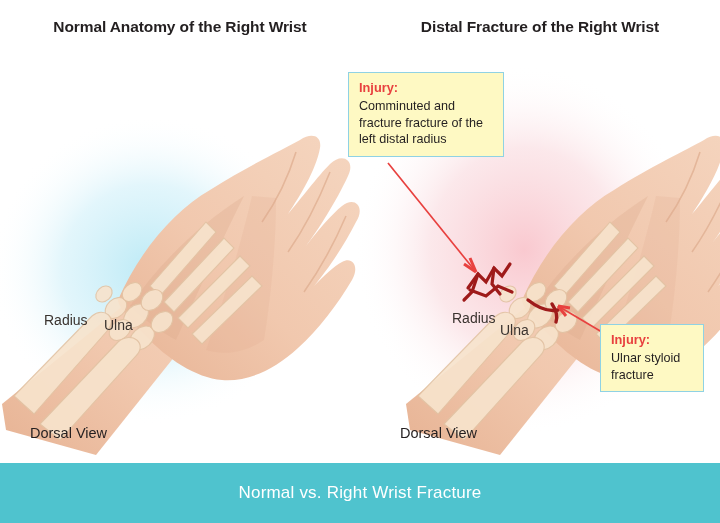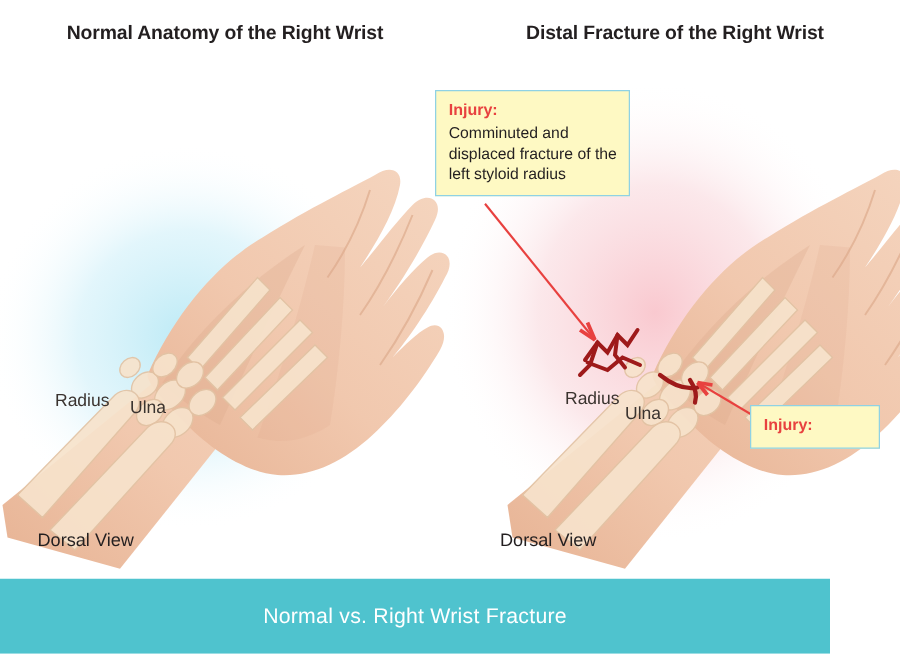--- a/index.html
+++ b/index.html
@@ -45,21 +45,21 @@
     white-space: nowrap;
   }
   #caption-left  { left: 30px;  width: 330px; }
   #caption-right { left: 400px; width: 300px; }
 
   
   .footer-banner {
     position: absolute;
     left: 0;
     top: 463px;
-    width: 664px;
+    width: 720px;
     height: 60px;
     background: #4fc3ce;
     display: flex;
     align-items: center;
     justify-content: center;
   }
   .footer-banner-text {
     color: #ffffff;
     font-size: 17px;
     font-weight: normal;
@@ -304,25 +304,26 @@
 
   <div class="panel-title" id="title-left">Normal Anatomy of the Right Wrist</div>
 
   <div class="bone-label" id="label-radius-left">Radius</div>
   <div class="bone-label" id="label-ulna-left">Ulna</div>
   <div class="bone-label" id="label-radius-right">Radius</div>
   <div class="bone-label" id="label-ulna-right">Ulna</div>
 
   <div class="callout" id="callout-radius">
     <span class="callout-title">Injury:</span>
-    <span class="callout-body">Comminuted and displaced fracture of the left styloid radius</span>
+    <span class="callout-body">Comminuted and fracture fracture of the left distal radius</span>
   </div>
 
   <div class="callout" id="callout-ulna">
     <span class="callout-title">Injury:</span>
+    <span class="callout-body">Ulnar styloid fracture</span>
   </div>
 
   <div class="view-caption" id="caption-left">Dorsal View</div>
   <div class="view-caption" id="caption-right">Dorsal View</div>
 
   <div class="footer-banner">
     <span class="footer-banner-text">Normal vs. Right Wrist Fracture</span>
   </div>
 
 </div>

